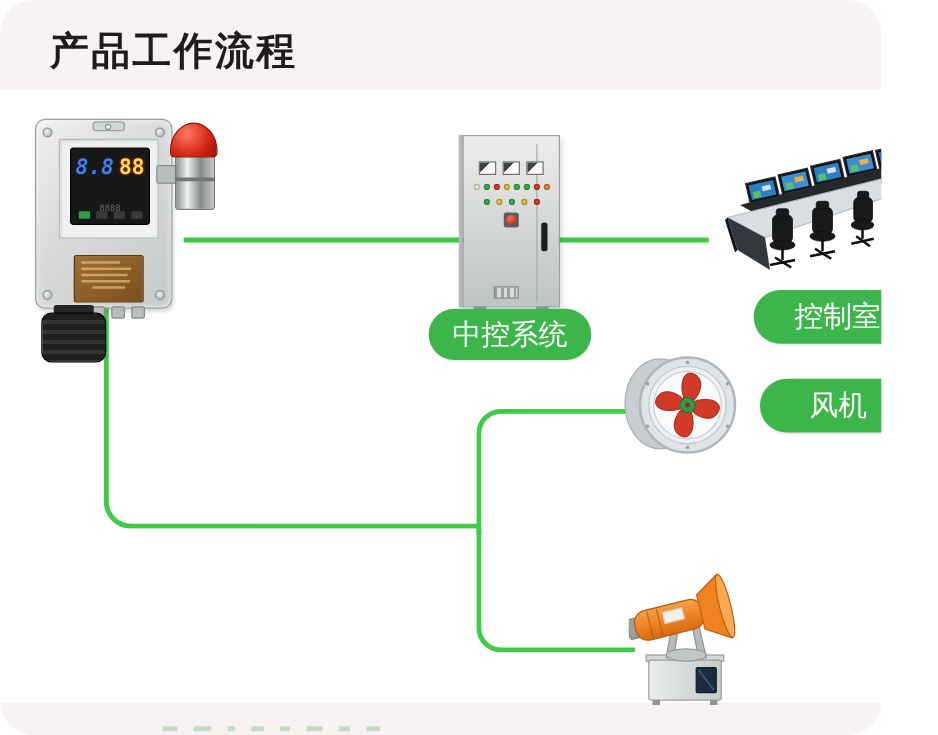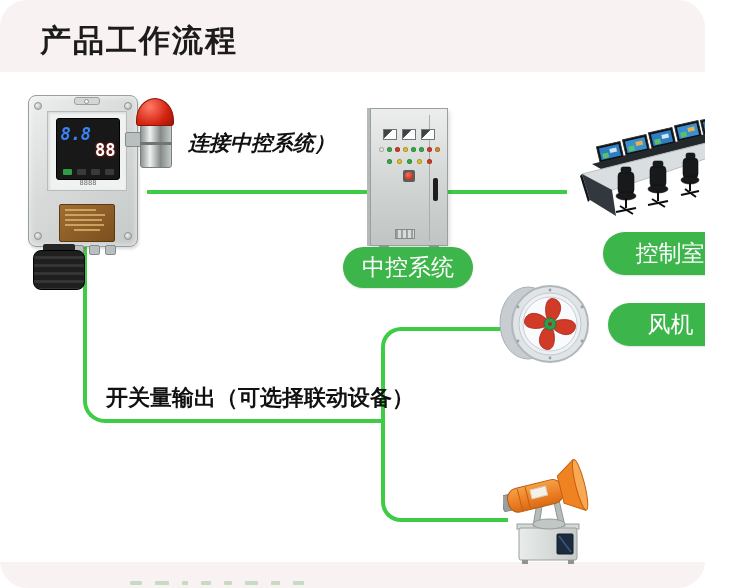--- a/index.html
+++ b/index.html
@@ -52,21 +52,21 @@
   .det-screw { position:absolute; width:8px; height:8px; border-radius:50%;
                background:radial-gradient(circle at 35% 35%, #f0f2f1, #a7adac);
                border:1px solid #8d9493; }
   .det-panel { position:absolute; left:18px; top:15px; width:80px; height:80px;
                background:#f0f2f1; border:1px solid #b6bcbb; box-shadow:inset 1px 1px 3px rgba(0,0,0,.12); }
   .det-display { position:absolute; left:8px; top:6px; width:64px; height:62px; background:#181818;
                  border-radius:3px; border:1px solid #000; }
   .det-digits { display:flex; justify-content:center; gap:4px; padding-top:6px;
                 font-family:"DejaVu Sans Mono",monospace; font-weight:bold; font-size:17px; line-height:18px; }
   .det-digit-dim { color:#3b82f6;font-style:italic; }
-  .det-digit-lit { color:#ffffff; text-shadow:0 0 3px rgba(255,40,20,.7);margin-top:16px; }
+  .det-digit-lit { color:#fde047; text-shadow:0 0 3px rgba(255,40,20,.7); }
   .det-sub { text-align:center; color:#6a6a6a; font-size:7px; margin-top:20px;
              font-family:"DejaVu Sans Mono",monospace; }
   .det-btnrow { position:absolute; left:0; bottom:4px; width:100%; display:flex; justify-content:center; gap:5px; }
   .det-btnrow i { width:9px; height:6px; background:#3a3a3a; border-radius:1px; }
   .det-btnrow i:first-child { background:#2f9d46; }
   .det-plate { position:absolute; left:30px; top:108px; width:56px; height:38px;
                background:linear-gradient(145deg,#a06e33,#7c4f1d); border:1px solid #5c390f; border-radius:2px;
                padding:4px 5px; }
   .det-plate i { display:block; height:2px; background:#d9b46e; margin-bottom:3px; opacity:.8; }
   .det-gland { position:absolute; width:11px; height:10px; background:#b9bfbe; border:1px solid #848b8a;
@@ -160,21 +160,20 @@
     <span class="det-gland" style="left:80px; top:155px;"></span>
     <div class="det-sensor-neck"></div>
     <div class="det-sensor"></div>
     <div class="beacon-bracket"></div>
     <div class="beacon-body"></div>
     <div class="beacon-band"></div>
     <div class="beacon-dome"></div>
   </div>
 
   <div class="anno anno-analog">
-    <div>连接中控系统）</div>
   </div>
 
   <div class="cabinet">
     <div class="cab-seam"></div>
     <span class="cab-meter" style="left:12px;"></span>
     <span class="cab-meter" style="left:31px;"></span>
     <span class="cab-meter" style="left:50px;"></span>
     <span class="cab-dot" style="left:8px;  top:38px; background:#e9e6d6;"></span>
     <span class="cab-dot" style="left:16px; top:38px; background:#35b04a;"></span>
     <span class="cab-dot" style="left:24px; top:38px; background:#d83b28;"></span>
@@ -288,21 +287,20 @@
         <circle cx="54" cy="8" r="1.4"></circle>
           <circle cx="54" cy="76" r="1.4"></circle>
         <circle cx="22" cy="25" r="1.4"></circle>
           <circle cx="86" cy="25" r="1.4"></circle>
         <circle cx="22" cy="59" r="1.4"></circle>
           <circle cx="86" cy="59" r="1.4"></circle>
       </g>
     </svg>
   </div>
 
-  <div class="anno anno-switch">开关量输出（可选择联动设备）</div>
 
   <div class="photo" style="left:503px; top:458px; width:100px; height:112px;">
     <svg width="100" height="112" viewBox="0 0 100 112">
       <defs>
         <linearGradient id="ogr" x1="0" y1="0" x2="0" y2="1">
           <stop offset="0" stop-color="#f5a144"></stop>
             <stop offset="0.5" stop-color="#ee832a"></stop>
             <stop offset="1" stop-color="#d96a12"></stop>
         </linearGradient>
         <linearGradient id="bgr" x1="0" y1="0" x2="1" y2="0">

